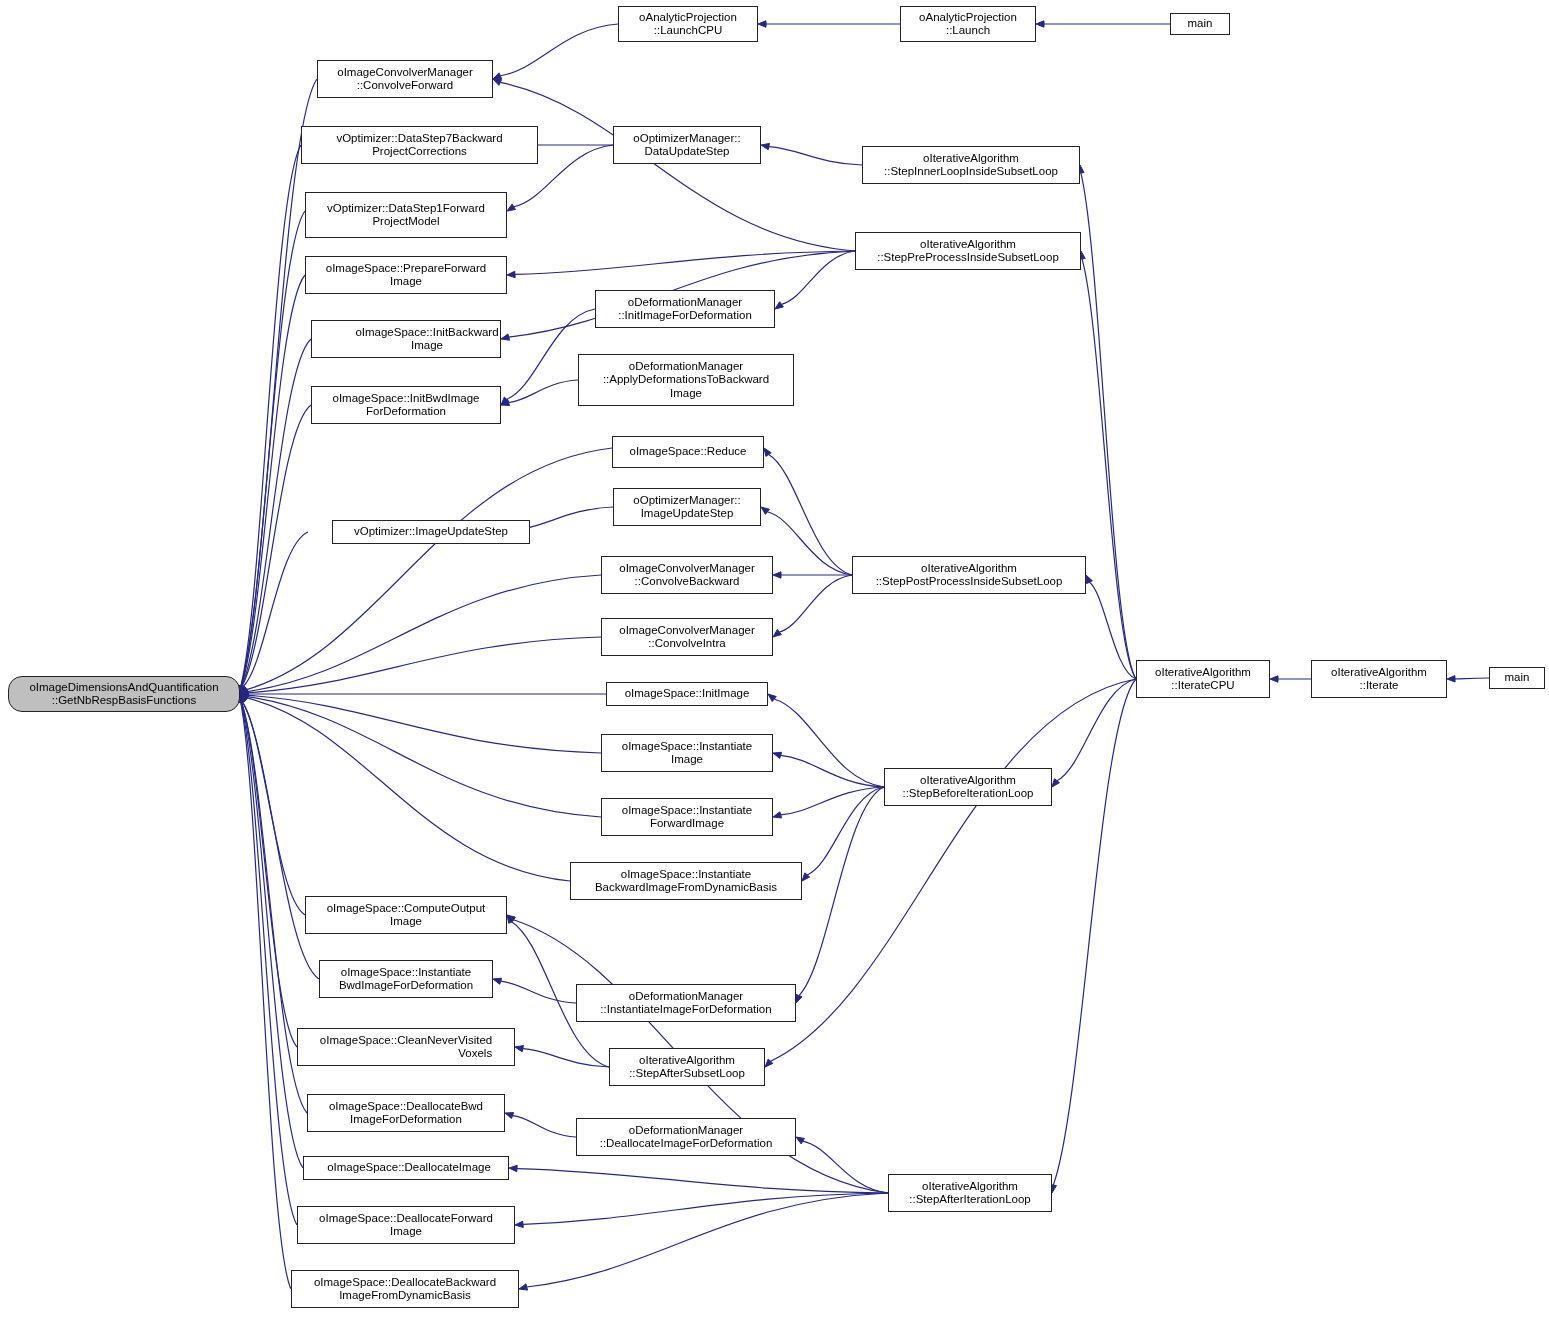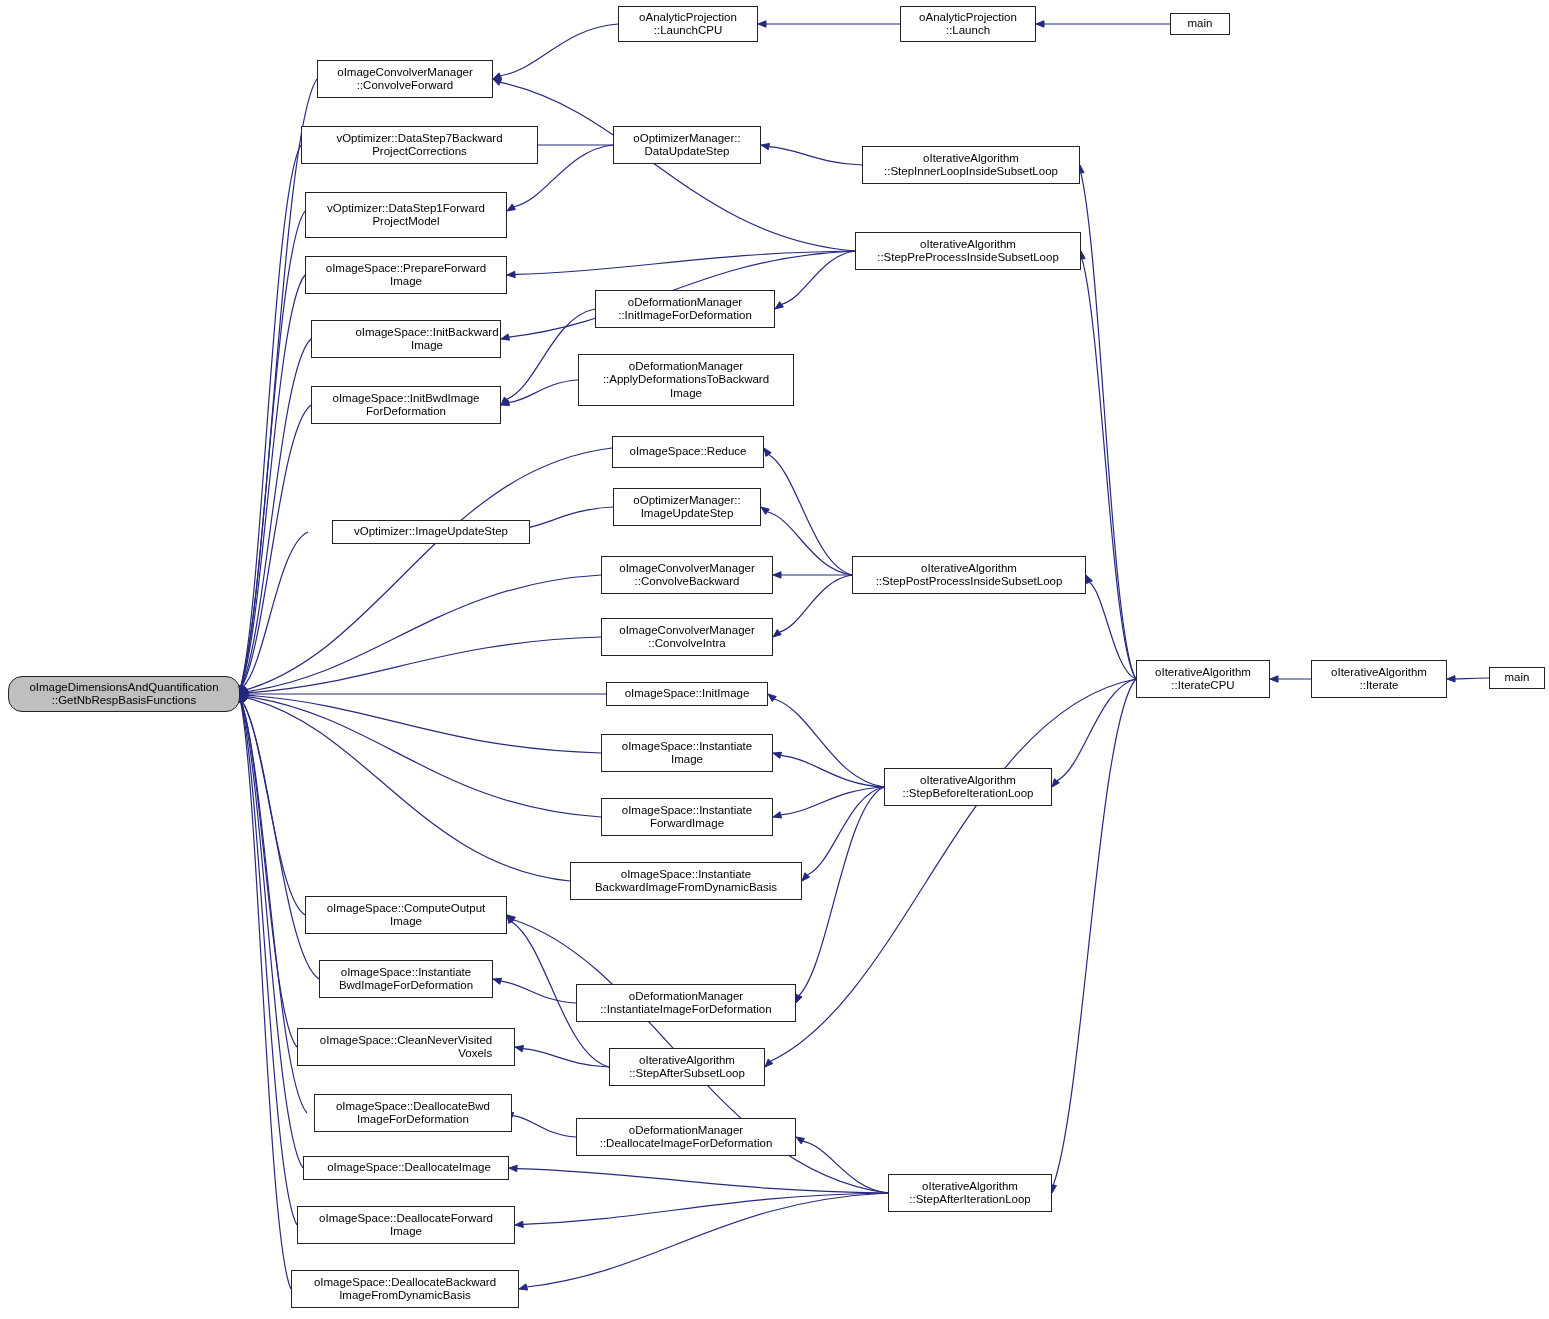--- a/index.html
+++ b/index.html
@@ -235,21 +235,21 @@
       <div class="node" style="left: 305px; top: 896px; width: 202px; height: 38px;">oImageSpace::ComputeOutput
 Image</div>
       <div class="node" style="left: 319px; top: 960px; width: 174px; height: 38px;">oImageSpace::Instantiate
 BwdImageForDeformation</div>
       <div class="node" style="left: 576px; top: 984px; width: 220px; height: 38px;">oDeformationManager
 ::InstantiateImageForDeformation</div>
       <div class="node" style="left: 297px; top: 1028px; width: 218px; height: 38px; text-align: right;">oImageSpace::CleanNeverVisited
 Voxels</div>
       <div class="node" style="left: 609px; top: 1048px; width: 156px; height: 38px;">oIterativeAlgorithm
 ::StepAfterSubsetLoop</div>
-      <div class="node" style="left: 314px; top: 1094px; width: 198px; height: 38px;">oImageSpace::DeallocateBwd
+      <div class="node" style="left: 307px; top: 1094px; width: 198px; height: 38px;">oImageSpace::DeallocateBwd
 ImageForDeformation</div>
       <div class="node" style="left: 576px; top: 1118px; width: 220px; height: 38px;">oDeformationManager
 ::DeallocateImageForDeformation</div>
       <div class="node" style="left: 303px; top: 1156px; width: 206px; height: 24px; padding-left: 8px;">oImageSpace::DeallocateImage</div>
       <div class="node" style="left: 888px; top: 1174px; width: 164px; height: 38px;">oIterativeAlgorithm
 ::StepAfterIterationLoop</div>
       <div class="node" style="left: 297px; top: 1206px; width: 218px; height: 38px;">oImageSpace::DeallocateForward
 Image</div>
       <div class="node" style="left: 291px; top: 1270px; width: 228px; height: 38px;">oImageSpace::DeallocateBackward
 ImageFromDynamicBasis</div>

